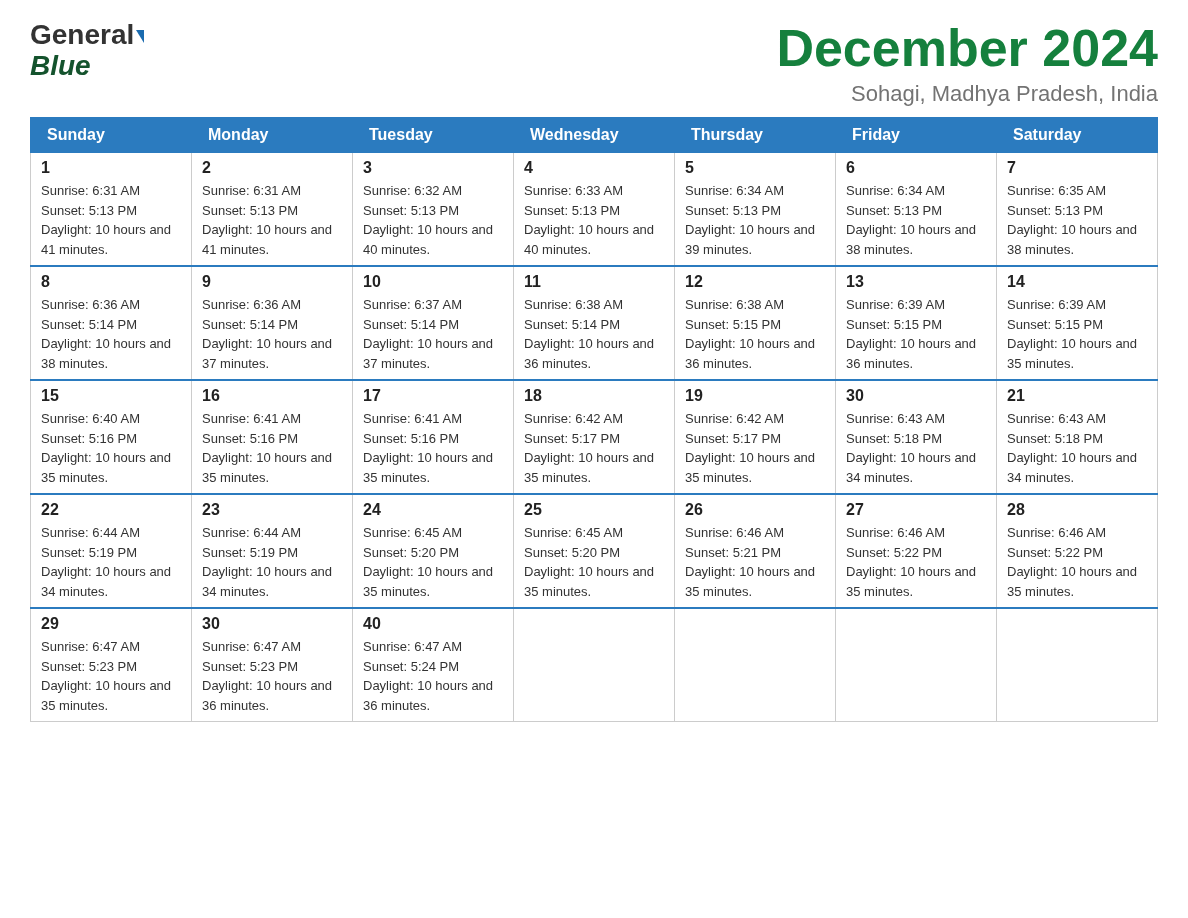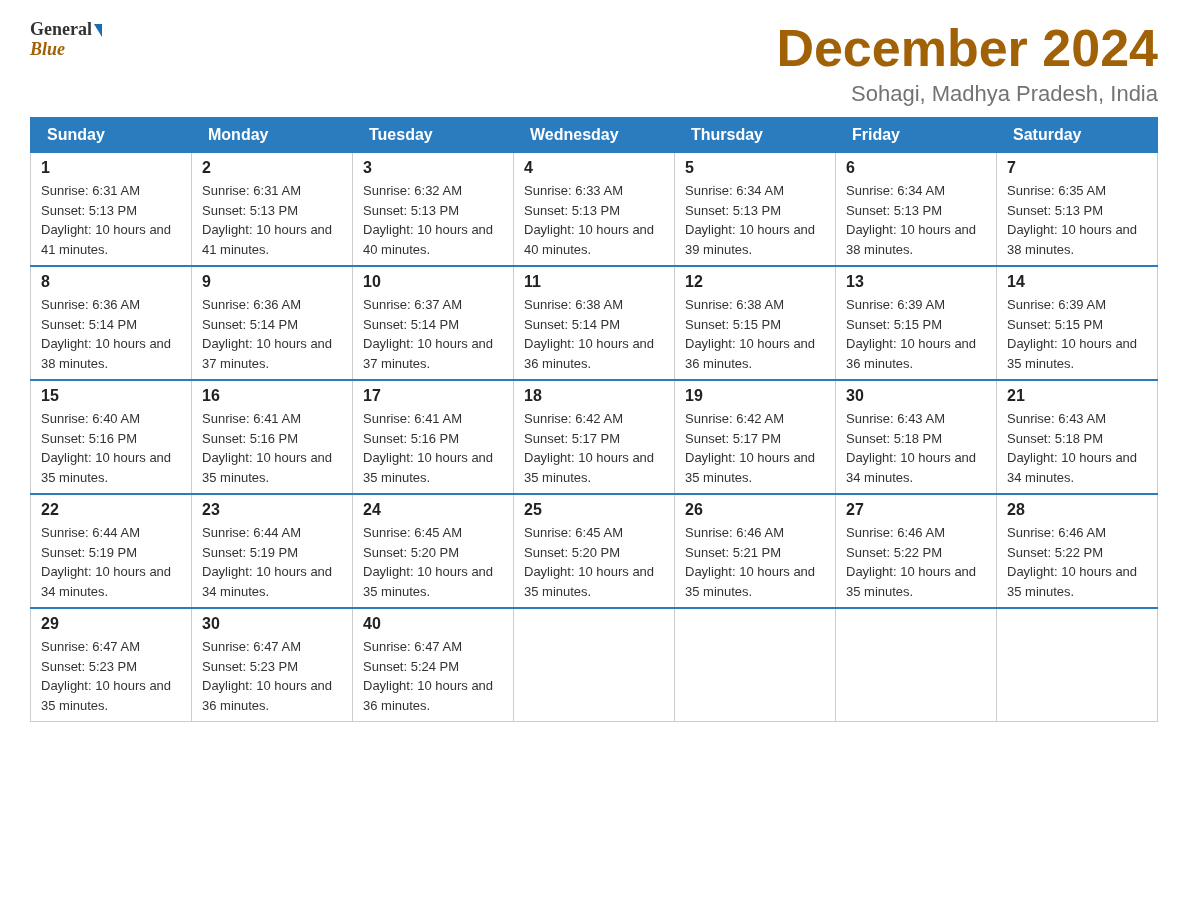--- a/index.html
+++ b/index.html
@@ -15,45 +15,44 @@
       justify-content: space-between;
       align-items: flex-start;
       margin-bottom: 10px;
     }
     .logo-area {
       display: flex;
       flex-direction: column;
       align-items: flex-start;
     }
     .logo-text {
-      font-size: 18px;
+      font-size: 28px;
       font-weight: bold;
       color: #333;
       line-height: 1.1;
-      font-family: Liberation Serif, serif;
     }
     .logo-text .general { color: #333; }
-    .logo-text .blue { color: #a16207; }
+    .logo-text .blue { color: #14532d; }
     .logo-triangle {
       display: inline-block;
       width: 0;
       height: 0;
       border-left: 8px solid transparent;
       border-right: 0px solid transparent;
       border-top: 13px solid #1a6baf;
       margin-left: 2px;
       vertical-align: middle;
     }
     .title-area {
       text-align: right;
     }
     .month-title {
       font-size: 52px;
       font-weight: bold;
-      color: #a16207;
+      color: #15803d;
       line-height: 1.1;
     }
     .location-subtitle {
       font-size: 22px;
       color: #737373;
       margin-top: 4px;
     }
     .calendar-table {
       width: 100%;
       border-collapse: collapse;

